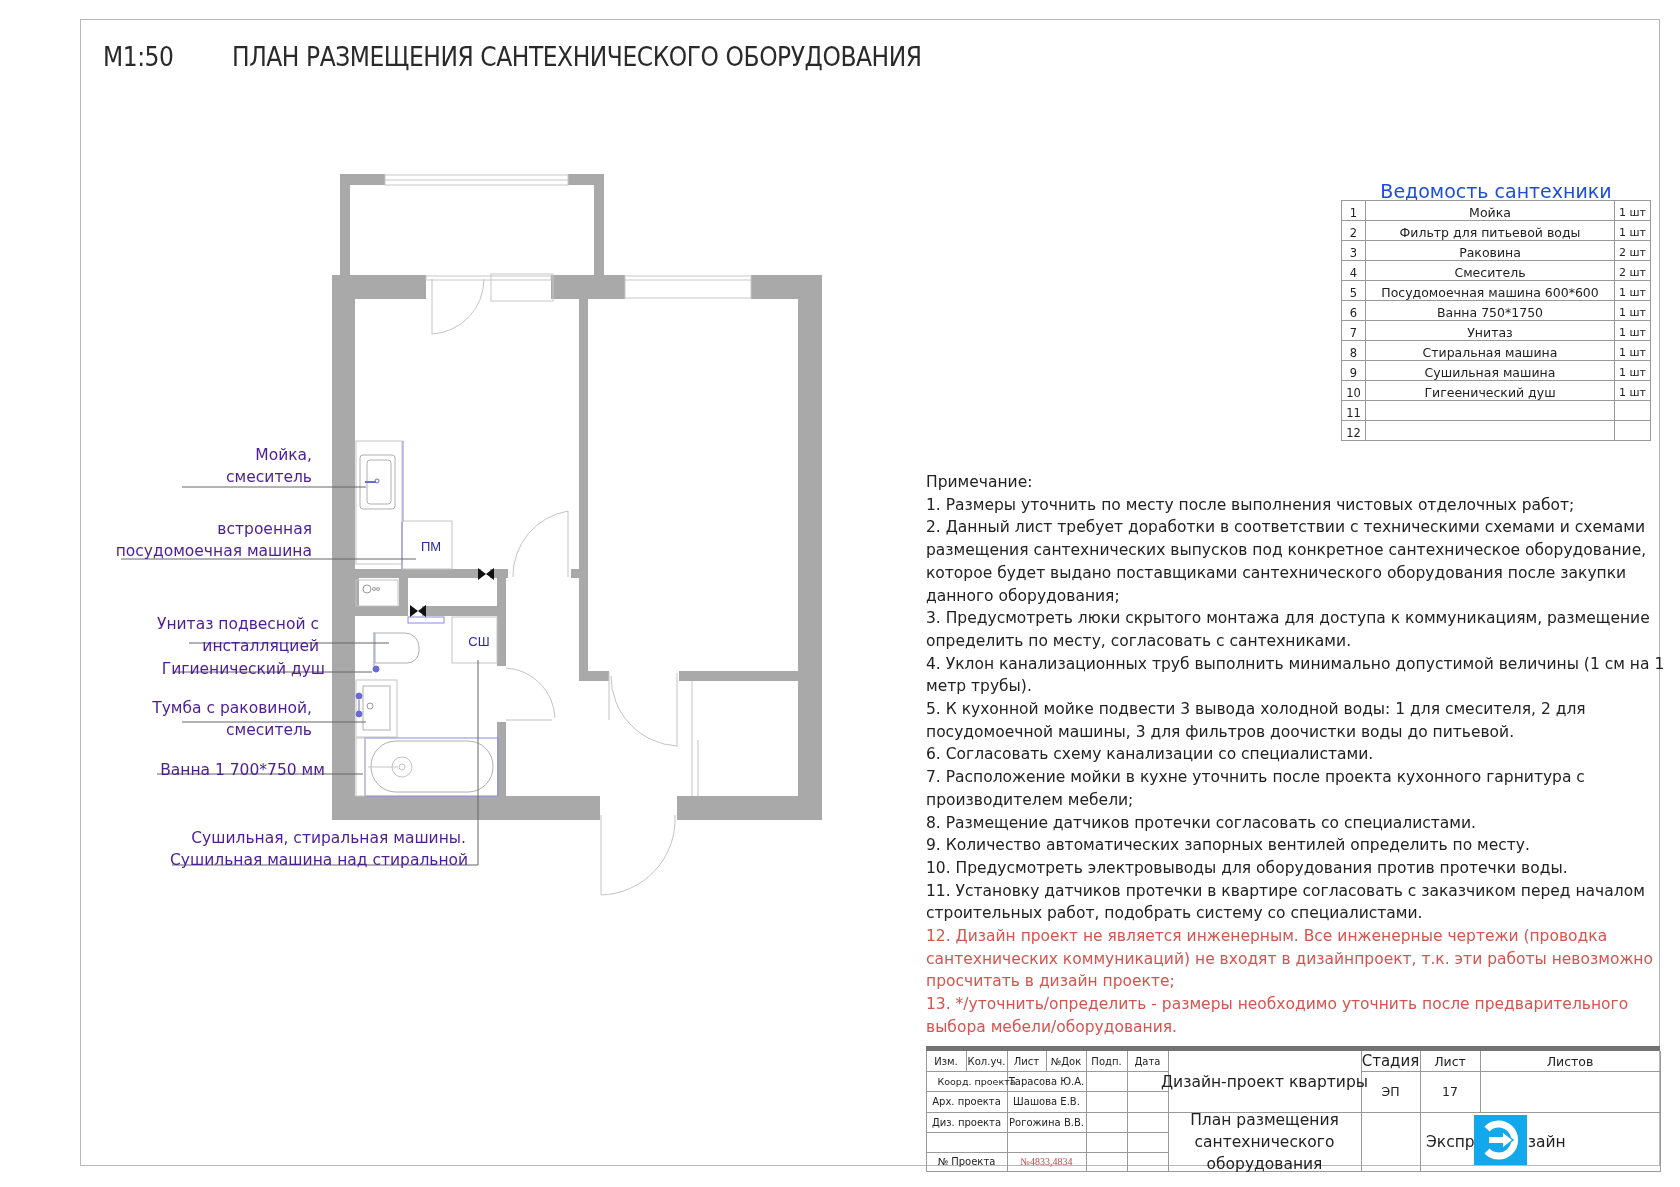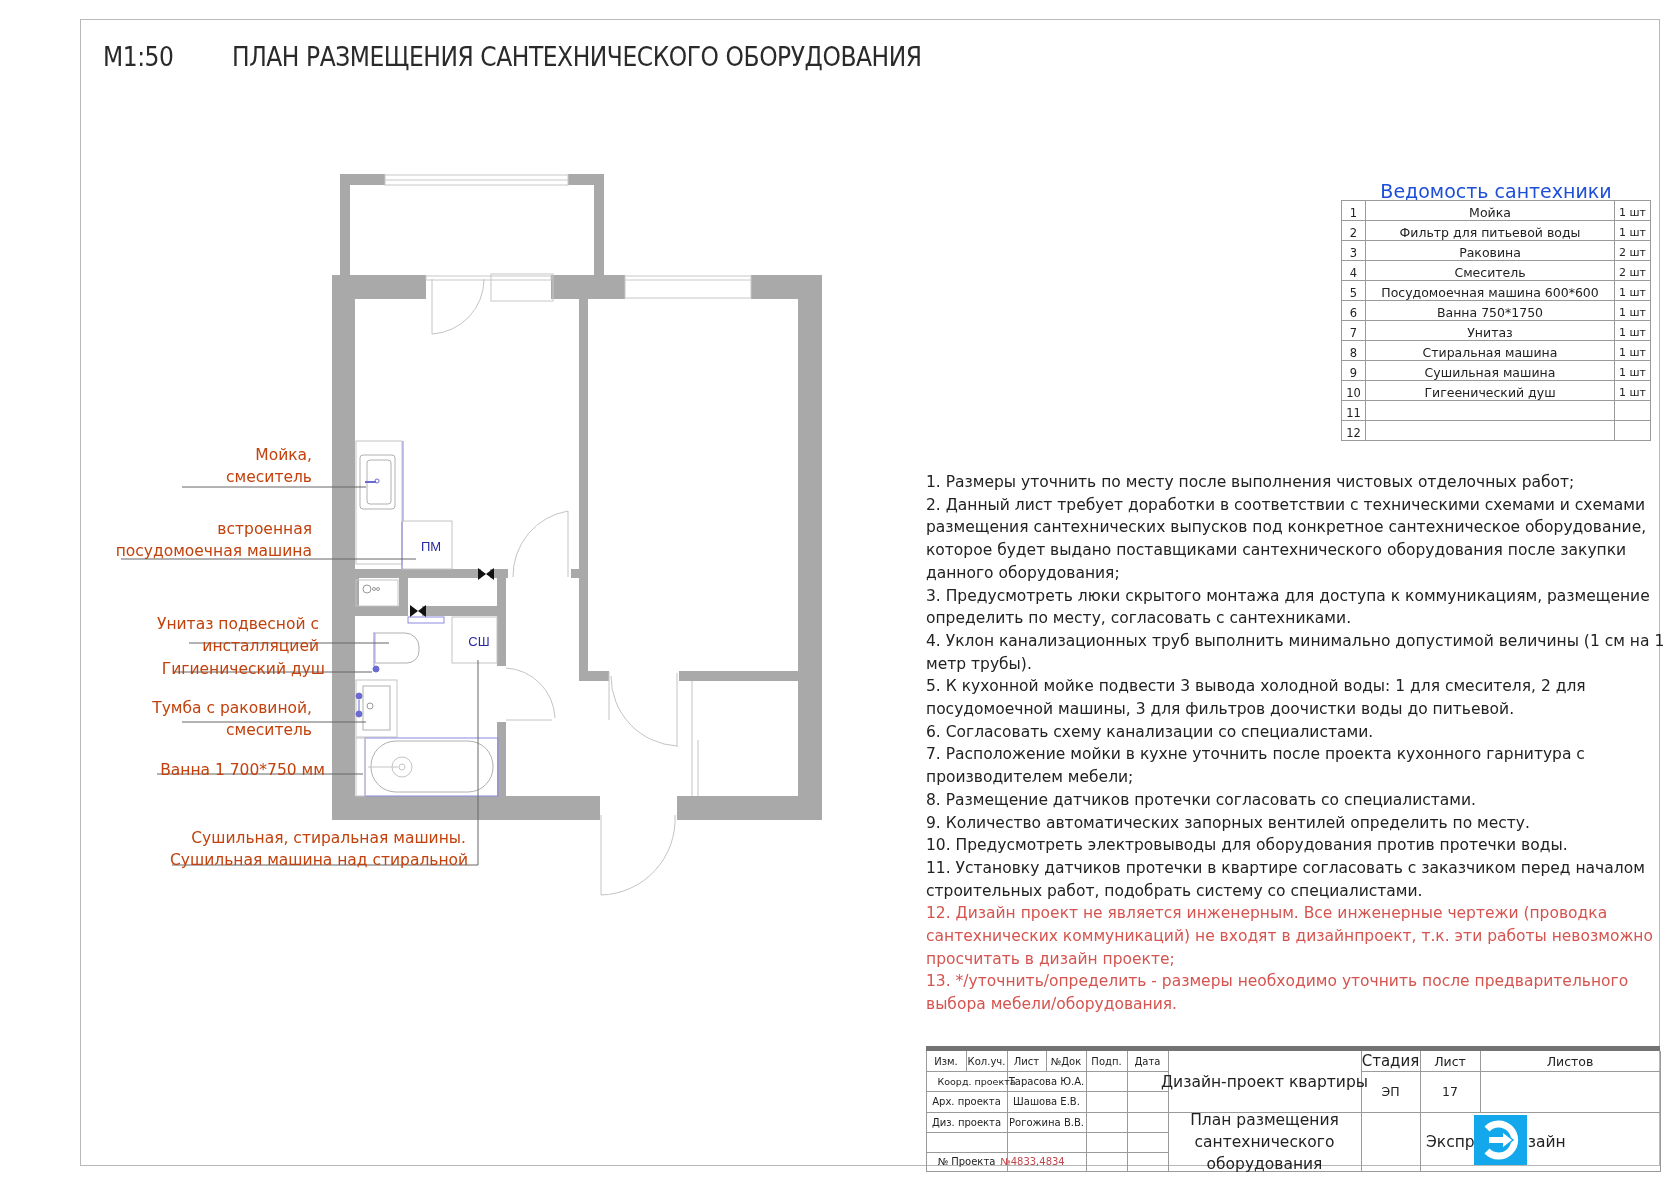--- a/index.html
+++ b/index.html
@@ -2,21 +2,21 @@
 <html><head>
 <meta charset="utf-8">
 <style>
   html, body { margin:0; padding:0; background:#ffffff; }
   body { width:1680px; height:1187px; position:relative; overflow:hidden; font-family:"DejaVu Sans", "Liberation Sans", sans-serif; color:#222; }
   .frame { position:absolute; left:80px; top:19px; width:1580px; height:1147px; border:1.5px solid #b8b8b8; box-sizing:border-box; }
   .abs { position:absolute; }
   .scale { left:103px; top:42px; font-size:26px; color:#2a2a2a; letter-spacing:-0.5px; font-family:"DejaVu Sans", sans-serif; transform:scaleX(0.9); transform-origin:left; }
   .title { left:232px; top:42px; font-size:26px; color:#2a2a2a; letter-spacing:-0.5px; transform:scaleX(0.9); transform-origin:left; white-space:nowrap; }
   .plan { position:absolute; left:0; top:0; }
-  .label { position:absolute; font-size:15.5px; color:#c2410c; text-align:right; line-height:22px; white-space:nowrap; }
+  .label { position:absolute; font-size:15.5px; color:#4c1d95; text-align:right; line-height:22px; white-space:nowrap; }
   .vtitle { position:absolute; left:1341px; top:180px; width:310px; text-align:center; font-size:19px; color:#1d4ed8; }
   table.ved { position:absolute; left:1341px; top:200px; width:310px; border-collapse:collapse; font-size:12.5px; }
   table.ved td { border:1px solid #9a9a9a; height:19px; padding:0; line-height:14px; vertical-align:bottom; }
   table.ved td.n { width:23px; text-align:center; font-size:11.5px; }
   table.ved td.nm { text-align:center; }
   table.ved td.q { width:35px; text-align:center; font-size:11px; }
   .notes { position:absolute; left:926px; top:471px; width:740px; font-size:15.5px; line-height:22.7px; color:#222; }
   .notes p { margin:0; }
   .notes .red { color:#d5544f; }
   .tb { position:absolute; left:926px; top:1046px; width:734px; height:121px; border-top:5px solid #737373; }
@@ -233,20 +233,21 @@
       </tr>
       <tr>
         <td class="n">12</td>
         <td class="nm"></td>
         <td class="q"></td>
       </tr>
     </tbody>
 </table>
 
 <div class="notes">
+  <p>Примечание:</p>
   <div id="notes-items">
       <p>1. Размеры уточнить по месту после выполнения чистовых отделочных работ;</p>
       <p>2. Данный лист требует доработки в соответствии с техническими схемами и схемами размещения сантехнических выпусков под конкретное сантехническое оборудование, которое будет выдано поставщиками сантехнического оборудования после закупки данного оборудования;</p>
       <p>3. Предусмотреть люки скрытого монтажа для доступа к коммуникациям, размещение определить по месту, согласовать с сантехниками.</p>
       <p>4. Уклон канализационных труб выполнить минимально допустимой величины (1 см на 1 метр трубы).</p>
       <p>5. К кухонной мойке подвести 3 вывода холодной воды: 1 для смесителя, 2 для посудомоечной машины, 3 для фильтров доочистки воды до питьевой.</p>
       <p>6. Согласовать схему канализации со специалистами.</p>
       <p>7. Расположение мойки в кухне уточнить после проекта кухонного гарнитура с производителем мебели;</p>
       <p>8. Размещение датчиков протечки согласовать со специалистами.</p>
       <p>9. Количество автоматических запорных вентилей определить по месту.</p>
@@ -288,21 +289,21 @@
   <div class="cell" style="left:160px; top:0; width:41px; height:20px;">Подп.</div>
   <div class="cell" style="left:201px; top:0; width:41px; height:20px;">Дата</div>
 
   <div class="cell" style="left:0; top:20px; width:81px; height:20px; font-size:9.5px;padding-left:20px;">Коорд. проекта</div>
   <div class="cell" style="left:81px; top:20px; width:79px; height:20px;">Тарасова Ю.А.</div>
   <div class="cell" style="left:0; top:40px; width:81px; height:21px;">Арх. проекта</div>
   <div class="cell" style="left:81px; top:40px; width:79px; height:21px;">Шашова Е.В.</div>
   <div class="cell" style="left:0; top:61px; width:81px; height:20px;">Диз. проекта</div>
   <div class="cell" style="left:81px; top:61px; width:79px; height:20px;">Рогожина В.В.</div>
   <div class="cell" style="left:0; top:101px; width:81px; height:19px;">№ Проекта</div>
-  <div class="cell" style="left:67px; top:101px; width:79px; height:19px; color:#c0474a;">№4833,4834</div>
+  <div class="cell" style="left:81px; top:101px; width:79px; height:19px; color:#c0474a;font-family:Liberation Serif, serif;">№4833,4834</div>
 
   <div class="cell big" style="left:242px; top:0; width:193px; height:61px;">Дизайн-проект квартиры</div>
   <div class="cell big" style="left:242px; top:61px; width:193px; height:59px; white-space:normal; padding:0 6px;">План размещения сантехнического оборудования</div>
 
   <div class="cell" style="left:435px; top:0; width:59px; height:20px; font-size:15px;">Стадия</div>
   <div class="cell" style="left:494px; top:0; width:60px; height:20px; font-size:12.5px;">Лист</div>
   <div class="cell" style="left:554px; top:0; width:180px; height:20px; font-size:12.5px;">Листов</div>
   <div class="cell" style="left:435px; top:20px; width:59px; height:41px; font-size:12.5px;">ЭП</div>
   <div class="cell" style="left:494px; top:20px; width:60px; height:41px; font-size:12.5px;">17</div>
   <div class="cell" style="left:554px; top:20px; width:180px; height:41px; font-size:12.5px;"></div>

